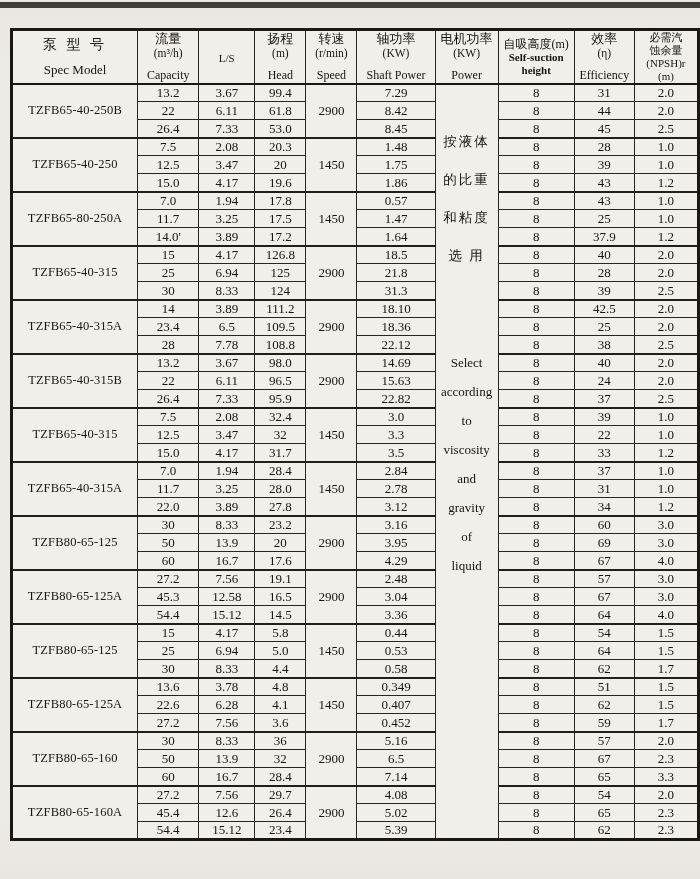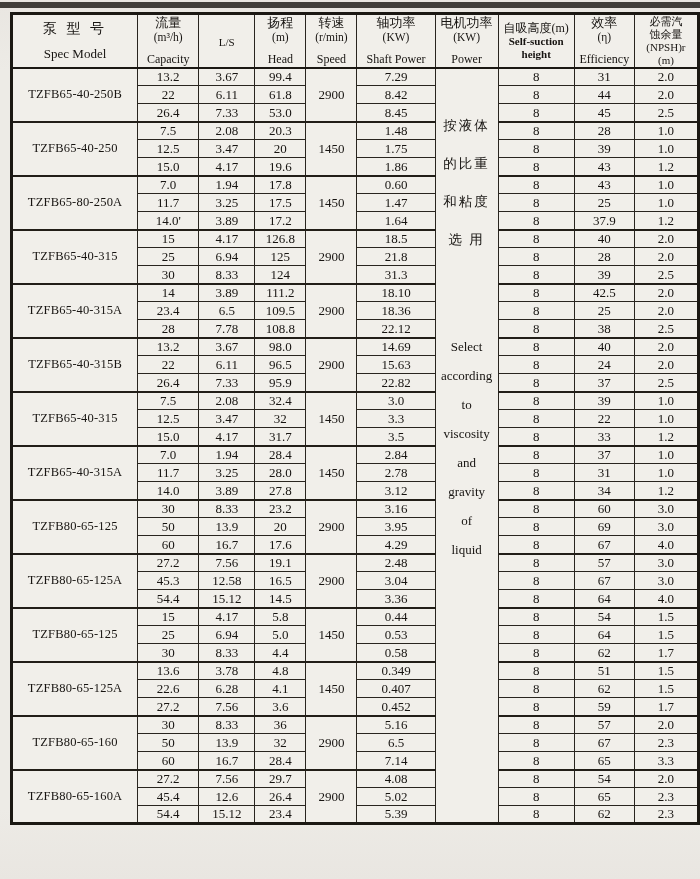--- a/index.html
+++ b/index.html
@@ -15,21 +15,21 @@
     width: 700px; height: 879px;
     background: linear-gradient(180deg, #e9e6e1 0%, #edebe6 8%, #edebe6 92%, #e9e6e1 100%);
     overflow: hidden;
   }
   .top-edge {
     position: absolute; top: 2px; left: 0;
     width: 100%; height: 6px;
     background: #413e3a;
   }
   .table-wrap {
-    position: absolute; top: 12px; left: 10px; width: 690px;
+    position: absolute; top: 28px; left: 10px; width: 690px;
   }
   table {
     width: 100%;
     border-collapse: collapse;
     table-layout: fixed;
     border: 3px solid #1b1813;
     background: #f1efea;
   }
   th, td {
     border: 1px solid #29251f;
@@ -213,21 +213,21 @@
             <td class="num">8</td>
             <td class="num">43</td>
             <td class="num">1.2</td>
           </tr>
           <tr class="group-start">
             <td rowspan="3" class="model-cell">TZFB65-80-250A</td>
             <td class="num">7.0</td>
             <td class="num">1.94</td>
             <td class="num">17.8</td>
             <td rowspan="3" class="num speed-cell">1450</td>
-            <td class="num">0.60</td>
+            <td class="num">0.57</td>
             <td class="num">8</td>
             <td class="num">43</td>
             <td class="num">1.0</td>
           </tr>
           <tr>
             <td class="num">11.7</td>
             <td class="num">3.25</td>
             <td class="num">17.5</td>
             <td class="num">1.47</td>
             <td class="num">8</td>
@@ -373,21 +373,21 @@
           <tr>
             <td class="num">11.7</td>
             <td class="num">3.25</td>
             <td class="num">28.0</td>
             <td class="num">2.78</td>
             <td class="num">8</td>
             <td class="num">31</td>
             <td class="num">1.0</td>
           </tr>
           <tr>
-            <td class="num">14.0</td>
+            <td class="num">22.0</td>
             <td class="num">3.89</td>
             <td class="num">27.8</td>
             <td class="num">3.12</td>
             <td class="num">8</td>
             <td class="num">34</td>
             <td class="num">1.2</td>
           </tr>
           <tr class="group-start">
             <td rowspan="3" class="model-cell">TZFB80-65-125</td>
             <td class="num">30</td>

